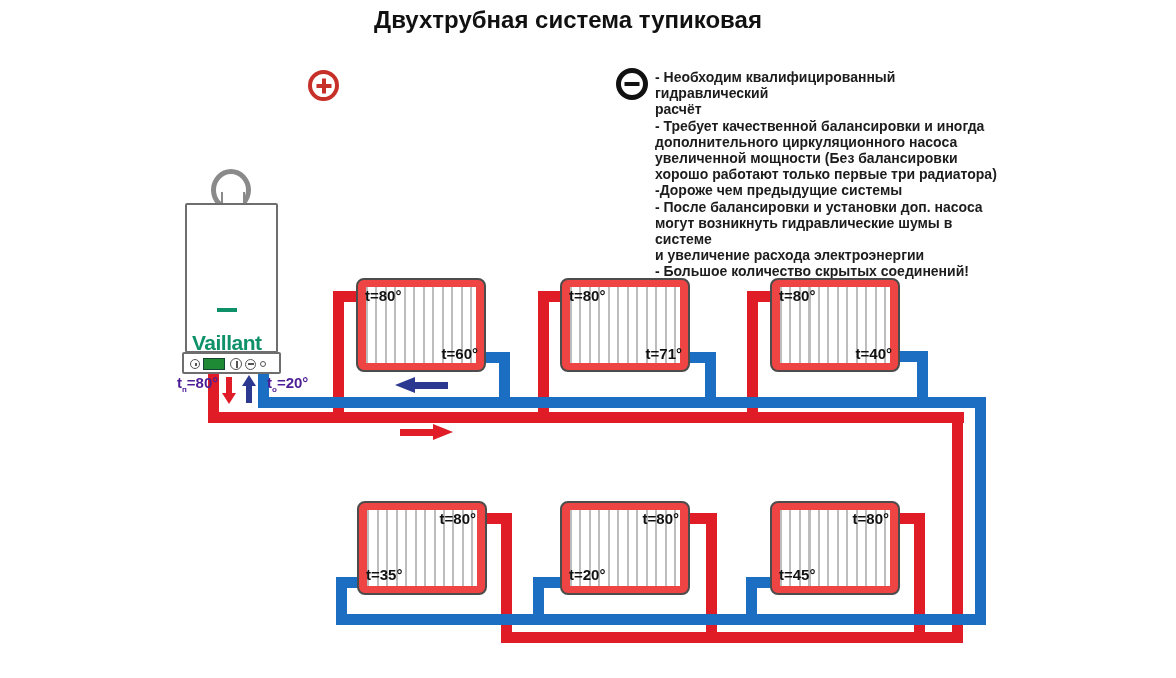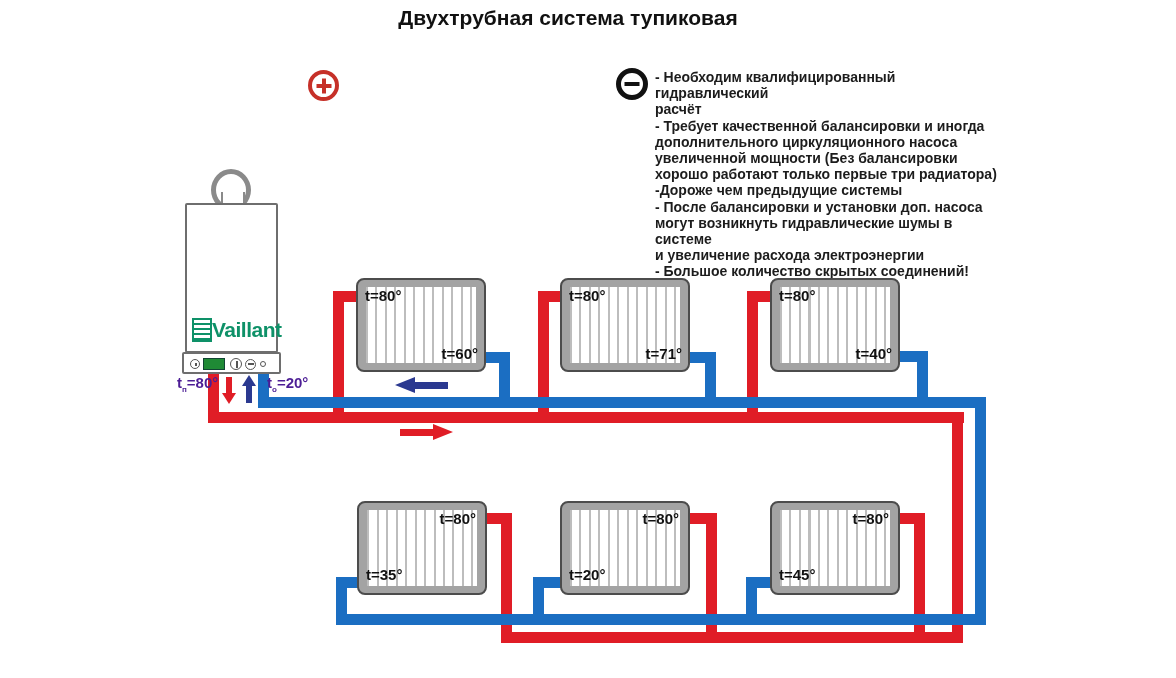--- a/index.html
+++ b/index.html
@@ -1,20 +1,20 @@
 <!DOCTYPE html>
 <html><head>
 <meta charset="utf-8">
 <style>
   html,body{margin:0;padding:0;background:#fff;}
   body{font-family:"Liberation Sans","DejaVu Sans",sans-serif;}
   #stage{position:relative;width:1176px;height:678px;background:#fff;overflow:hidden;}
 
   .title{position:absolute;left:0;top:6px;width:1136px;text-align:center;
-         font-size:21px;font-weight:bold;color:#111;letter-spacing:0px;}
+         font-size:24px;font-weight:bold;color:#111;letter-spacing:0px;}
 
   
   .badge{position:absolute;border-radius:50%;box-sizing:border-box;background:#fff;}
   .badge .bar{position:absolute;background:currentColor;}
   .pros-badge{left:308px;top:70px;width:31px;height:31px;border:4.5px solid #c63028;color:#c63028;}
   .cons-badge{left:616px;top:68px;width:32px;height:32px;border:5px solid #111;color:#111;}
   .bar-h{left:50%;top:50%;width:15px;height:4px;transform:translate(-50%,-50%);}
   .bar-v{left:50%;top:50%;width:4px;height:15px;transform:translate(-50%,-50%);}
   .pros-text{position:absolute;left:345px;top:70px;width:285px;font-size:14px;line-height:16.5px;
              font-weight:600;color:#c4382f;white-space:pre-line;}
@@ -36,30 +36,30 @@
              border-radius:50%;background:#fff;z-index:1;box-sizing:border-box;}
   .flue-stub{position:absolute;left:221px;top:192px;width:24px;height:14px;background:#fff;
              border-left:2px solid #8a8a8a;border-right:2px solid #8a8a8a;z-index:1;box-sizing:border-box;}
   .boiler-body{position:absolute;left:185px;top:203px;width:93px;height:150px;background:#fff;
                border:2.5px solid #6e6e6e;border-radius:2px;z-index:4;box-sizing:border-box;}
   .boiler-panel{position:absolute;left:182px;top:352px;width:99px;height:22px;background:#fff;
                 border:2px solid #6e6e6e;border-radius:2px;z-index:4;box-sizing:border-box;}
   .knob{position:absolute;border:1.5px solid #555;border-radius:50%;box-sizing:border-box;background:#fff;}
   .knob i{position:absolute;background:#555;}
   .display{position:absolute;left:19px;top:4px;width:22px;height:12px;background:#1f8a35;border:1px solid #143;box-sizing:border-box;}
-  .brand{position:absolute;left:192px;top:316px;height:28px;display:flex;align-items:center;gap:0;z-index:5;}
+  .brand{position:absolute;left:192px;top:308px;height:28px;display:flex;align-items:center;gap:19px;z-index:5;flex-direction:column;}
   .brand .logo-box{width:20px;height:24px;border:2px solid #0e9168;box-sizing:border-box;
         background:repeating-linear-gradient(0deg,#0e9168 0 2px,#fff 2px 5px);}
   .brand .logo-text{font-size:21px;font-weight:bold;color:#0e9168;letter-spacing:-0.5px;}
 
   .t-label{position:absolute;font-size:15px;font-weight:600;color:#4c1d95;z-index:6;white-space:nowrap;}
   .t-label sub{font-size:8px;}
 
   
-  .radiator{position:absolute;width:130px;height:94px;background:#a3a3a3;border:2.5px solid #4c4c4c;
+  .radiator{position:absolute;width:130px;height:94px;background:#ef4444;border:2.5px solid #4c4c4c;
             border-radius:8px;z-index:4;box-sizing:border-box;}
   .fins{position:absolute;left:8px;right:8px;top:7px;bottom:7px;
         background:repeating-linear-gradient(90deg,#bdbdbd 0 2px,#ffffff 2px 9.5px);}
   .rad-label{position:absolute;font-size:15px;font-weight:600;color:#111;background:transparent;z-index:6;}
   .tl{left:7px;top:7px;}  .br{right:6px;bottom:8px;}
   .tr{right:9px;top:7px;} .bl{left:7px;bottom:10px;}
 </style>
 </head>
 <body>
 

